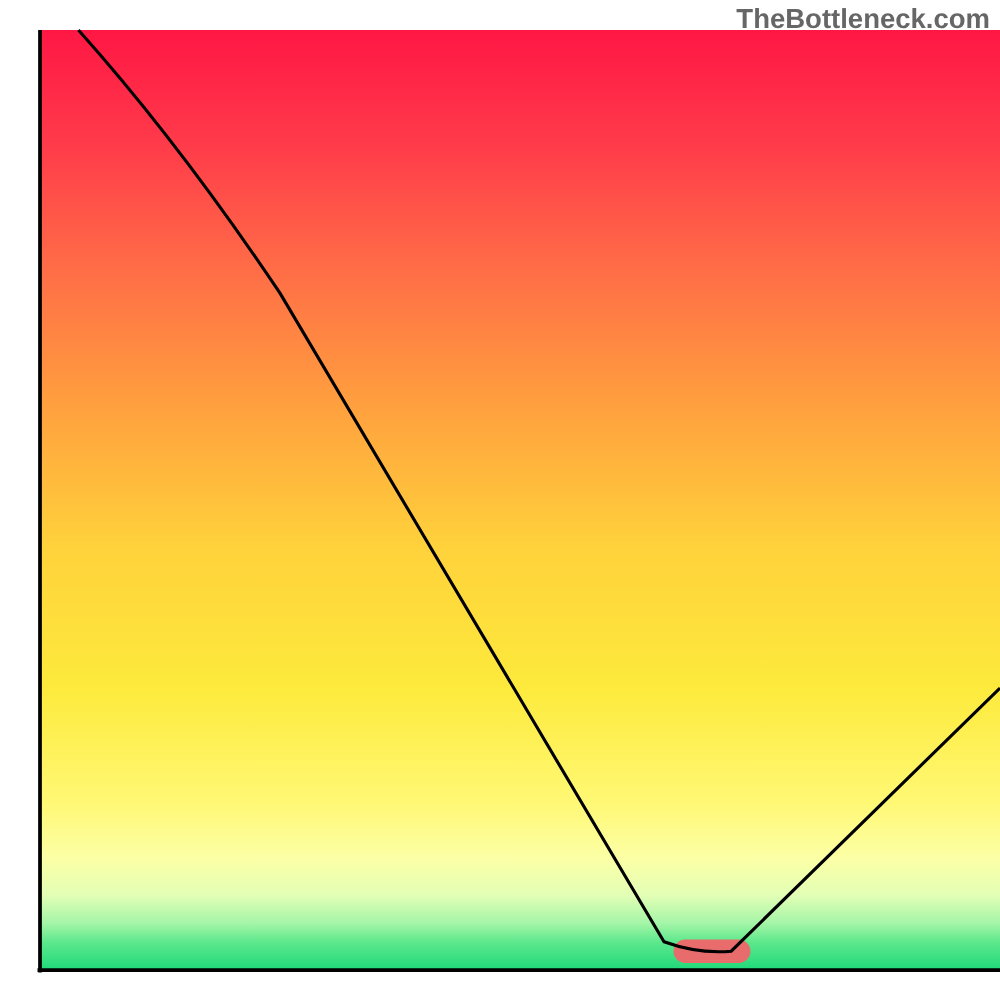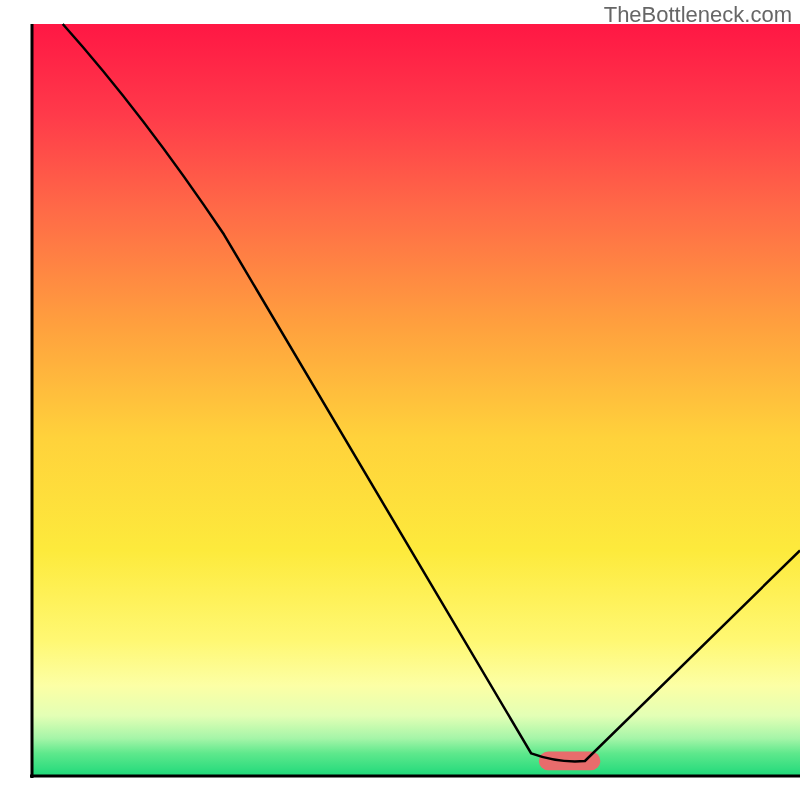--- a/index.html
+++ b/index.html
@@ -14,21 +14,21 @@
     width: 800px;
     height: 800px;
     position: relative;
   }
   .watermark {
     position: absolute;
     top: 2px;
     right: 8px;
     color: #666;
     font-size: 22px;
-    font-weight: normal;
+    font-weight: bold;
     z-index: 10;
   }
   svg {
     display: block;
   }
 </style>
 </head>
 <body>
 
 <div class="chart-container">

